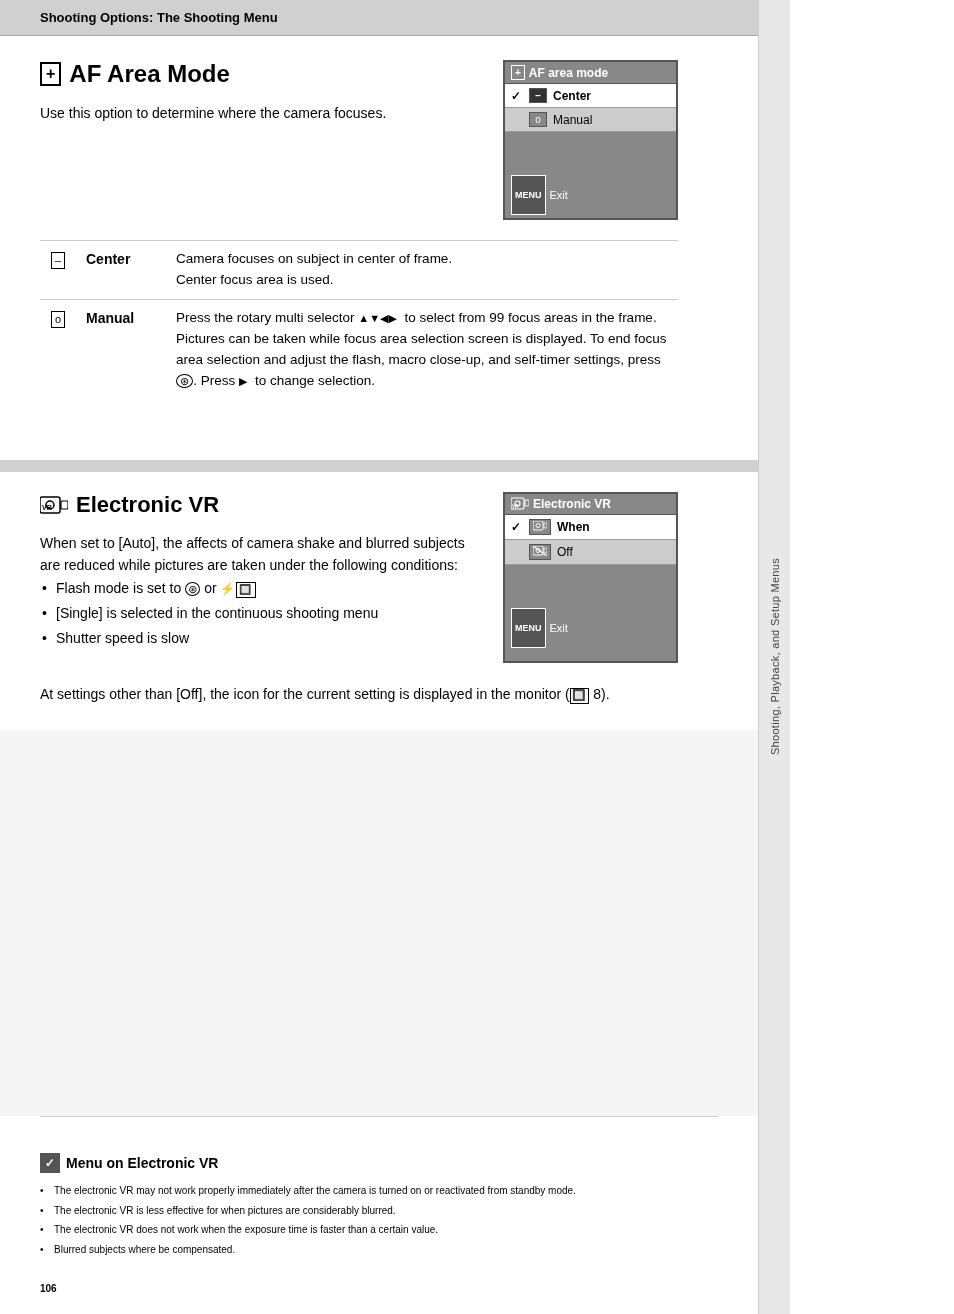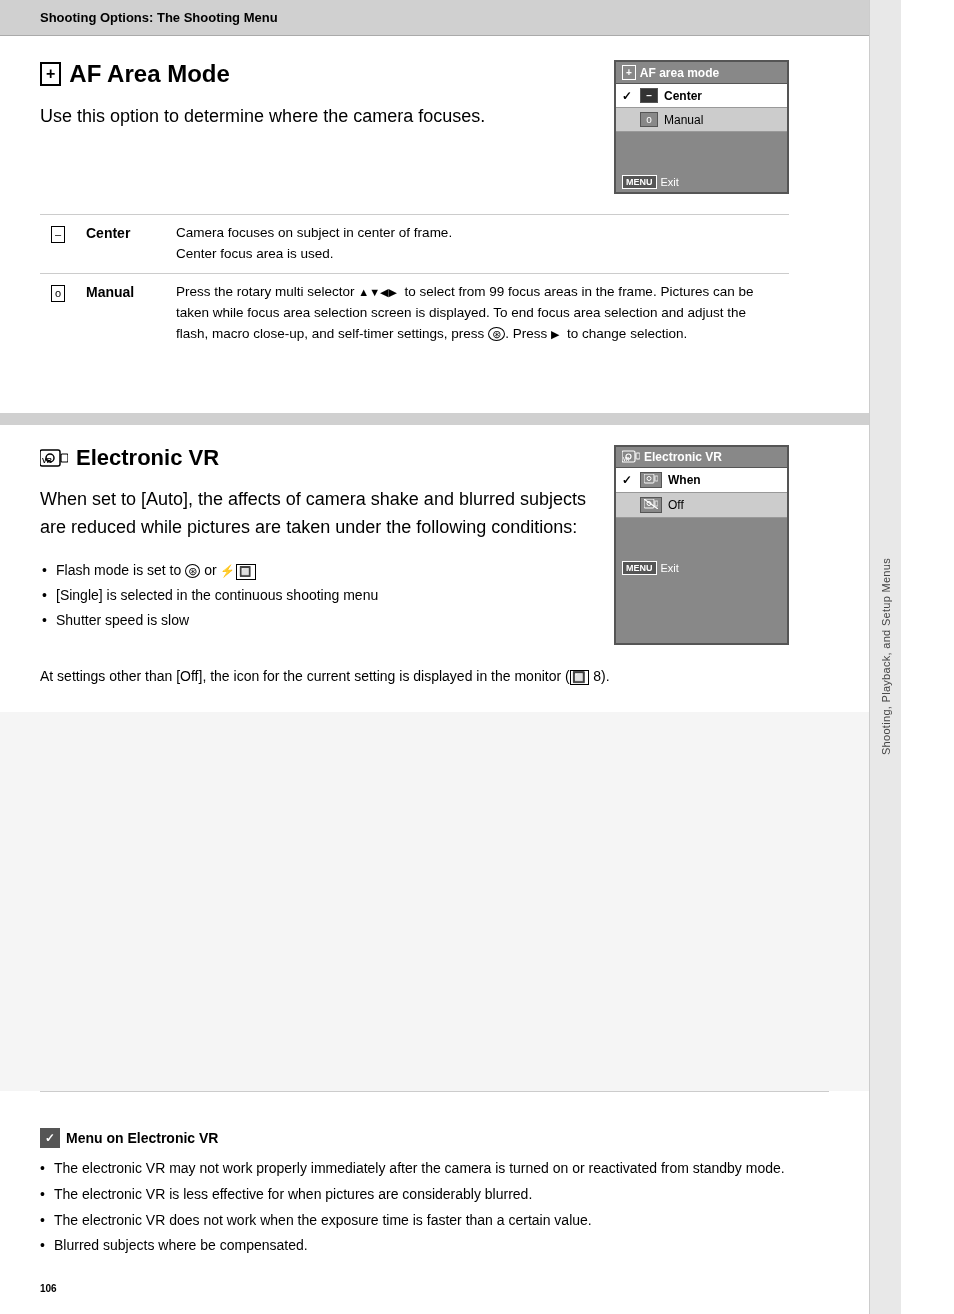--- a/index.html
+++ b/index.html
@@ -47,21 +47,21 @@
     }
 
     .section-body {
       display: flex;
       gap: 20px;
       margin-bottom: 20px;
     }
 
     .section-text {
       flex: 1;
-      font-size: 18px;
+      font-size: 14px;
       line-height: 1.6;
     }
 
     .camera-menu {
       border: 2px solid #555;
       min-width: 175px;
       max-width: 175px;
       font-size: 12px;
       background: #888;
     }
@@ -128,21 +128,21 @@
       font-size: 11px;
       display: flex;
       align-items: center;
       gap: 4px;
     }
 
     .menu-btn-box {
       border: 1px solid #fff;
       background: #555;
       color: #fff;
-      padding: 1px 3px;
+      padding: 14px 3px;
       font-size: 9px;
       font-weight: bold;
     }
 
     .check-mark {
       font-size: 12px;
       min-width: 12px;
     }
 
     
@@ -196,21 +196,21 @@
       gap: 8px;
     }
 
     .evr-icon {
       font-size: 20px;
       font-weight: bold;
     }
 
     .bullet-list {
       list-style: none;
-      margin: 16px 0 12px 0;
+      margin: 0 0 12px 0;
       padding: 0;
     }
 
     .bullet-list li {
       padding: 2px 0 2px 16px;
       position: relative;
       font-size: 14px;
       line-height: 1.5;
     }
 
@@ -221,21 +221,21 @@
     }
 
     .at-settings-text {
       font-size: 14px;
       line-height: 1.6;
       margin-top: 10px;
     }
 
     .page-wrapper {
       display: flex;
-      width: 901px;
+      width: 790px;
       min-height: 1314px;
     }
 
     .content-area {
       flex: 1;
       display: flex;
       flex-direction: column;
     }
 
     .sidebar {
@@ -291,21 +291,21 @@
 
     .notes-bullets {
       list-style: none;
       padding: 0;
       margin: 0;
     }
 
     .notes-bullets li {
       padding: 2px 0 2px 14px;
       position: relative;
-      font-size: 14px;
+      font-size: 10px;
       line-height: 1.55;
     }
 
     .notes-bullets li::before {
       content: "•";
       position: absolute;
       left: 0;
     }
 
     .divider-gray {

